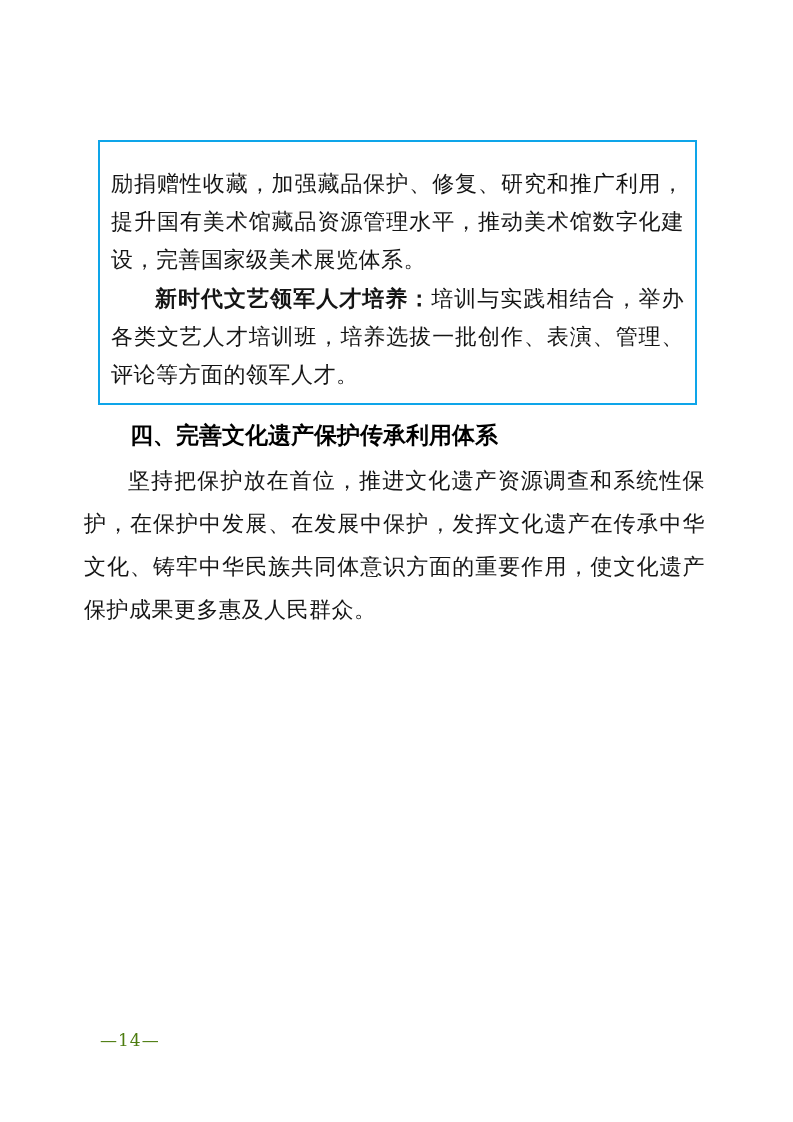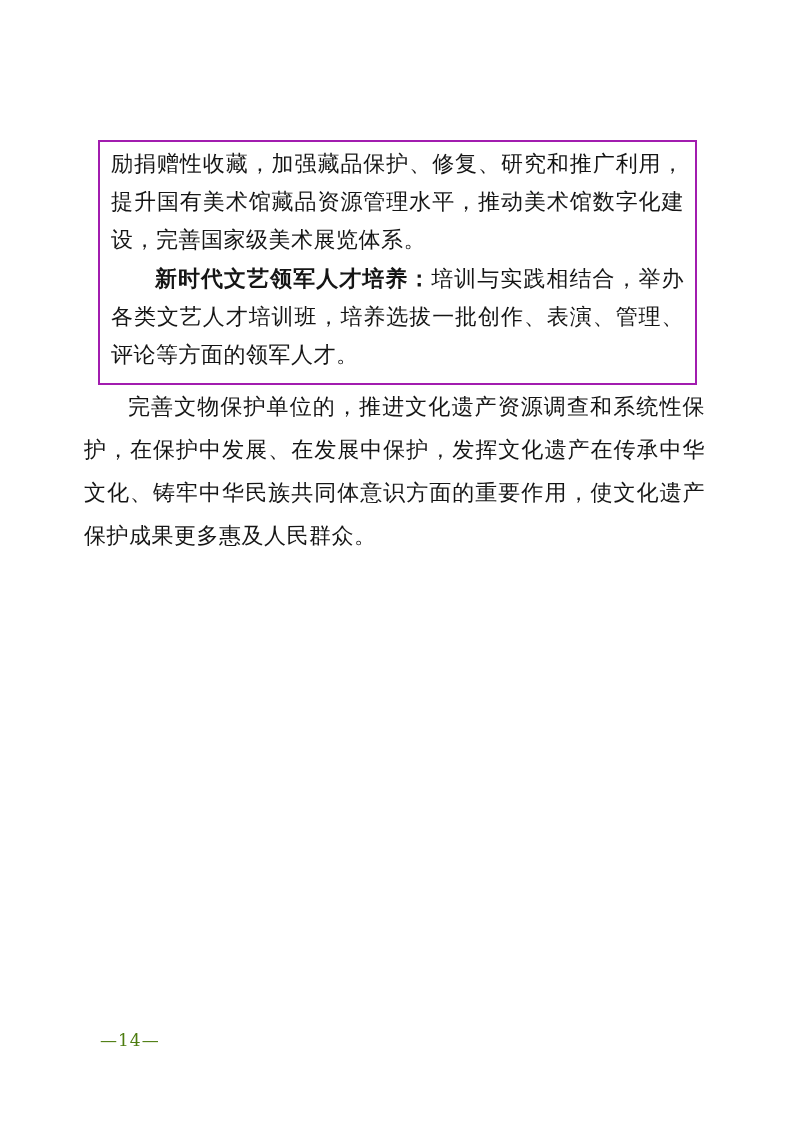--- a/index.html
+++ b/index.html
@@ -26,22 +26,22 @@
     position: absolute;
     left: 84px;
     top: 140px;
     width: 621px;
   }
   
   .callout-box {
     box-sizing: border-box;
     margin-left: 14px;
     width: 599px;
-    border: 2px solid #a21caf;
-    padding: 2px 11px 9px 11px;
+    border: 2px solid #0ea5e9;
+    padding: 22px 11px 9px 11px;
     background: #ffffff;
   }
   .box-para {
     margin: 0;
     font-size: 22px;
     line-height: 38px;
     text-align: justify;
     letter-spacing: 0.5px;
     color: #151515;
   }
@@ -92,21 +92,22 @@
 <body>
 
 <div class="page">
   <div class="content">
 
     <div class="callout-box">
       <p class="box-para no-indent"><b class="lead"></b><span>励捐赠性收藏，加强藏品保护、修复、研究和推广利用，提升国有美术馆藏品资源管理水平，推动美术馆数字化建设，完善国家级美术展览体系。</span></p>
       <p class="box-para indent"><b class="lead">新时代文艺领军人才培养：</b><span>培训与实践相结合，举办各类文艺人才培训班，培养选拔一批创作、表演、管理、评论等方面的领军人才。</span></p>
     </div>
 
+    <h2 class="section-heading">四、完善文化遗产保护传承利用体系</h2>
 
-    <p class="body-para indent">完善文物保护单位的，推进文化遗产资源调查和系统性保护，在保护中发展、在发展中保护，发挥文化遗产在传承中华文化、铸牢中华民族共同体意识方面的重要作用，使文化遗产保护成果更多惠及人民群众。</p>
+    <p class="body-para indent">坚持把保护放在首位，推进文化遗产资源调查和系统性保护，在保护中发展、在发展中保护，发挥文化遗产在传承中华文化、铸牢中华民族共同体意识方面的重要作用，使文化遗产保护成果更多惠及人民群众。</p>
 
 
 
   </div>
 
   <div class="page-number">—14—</div>
 </div>
 
 </body></html>

